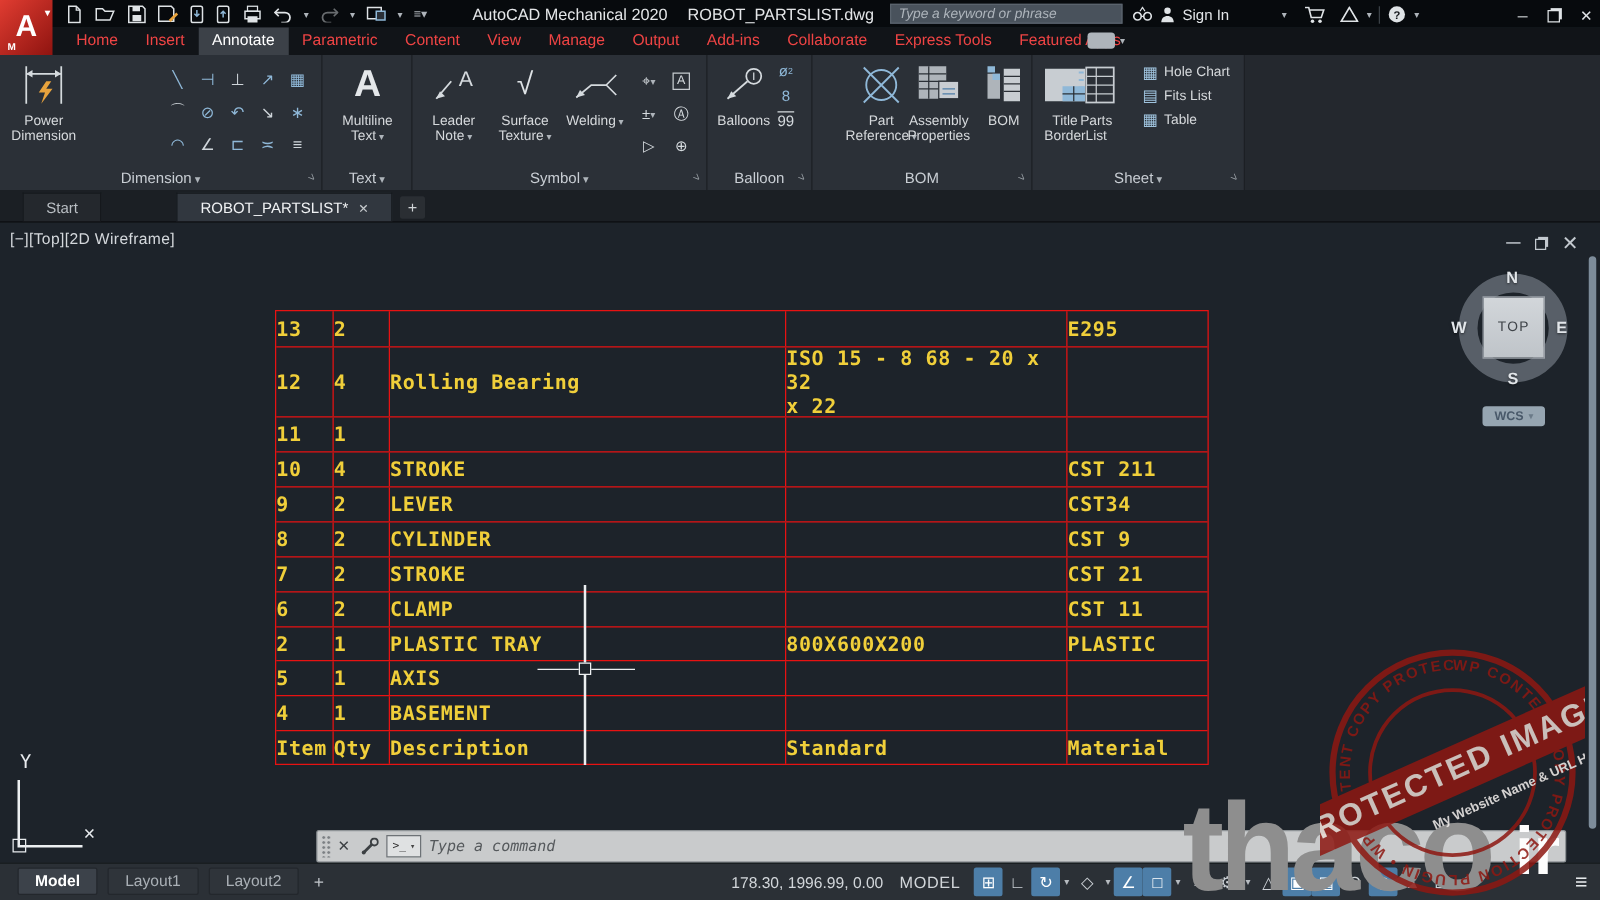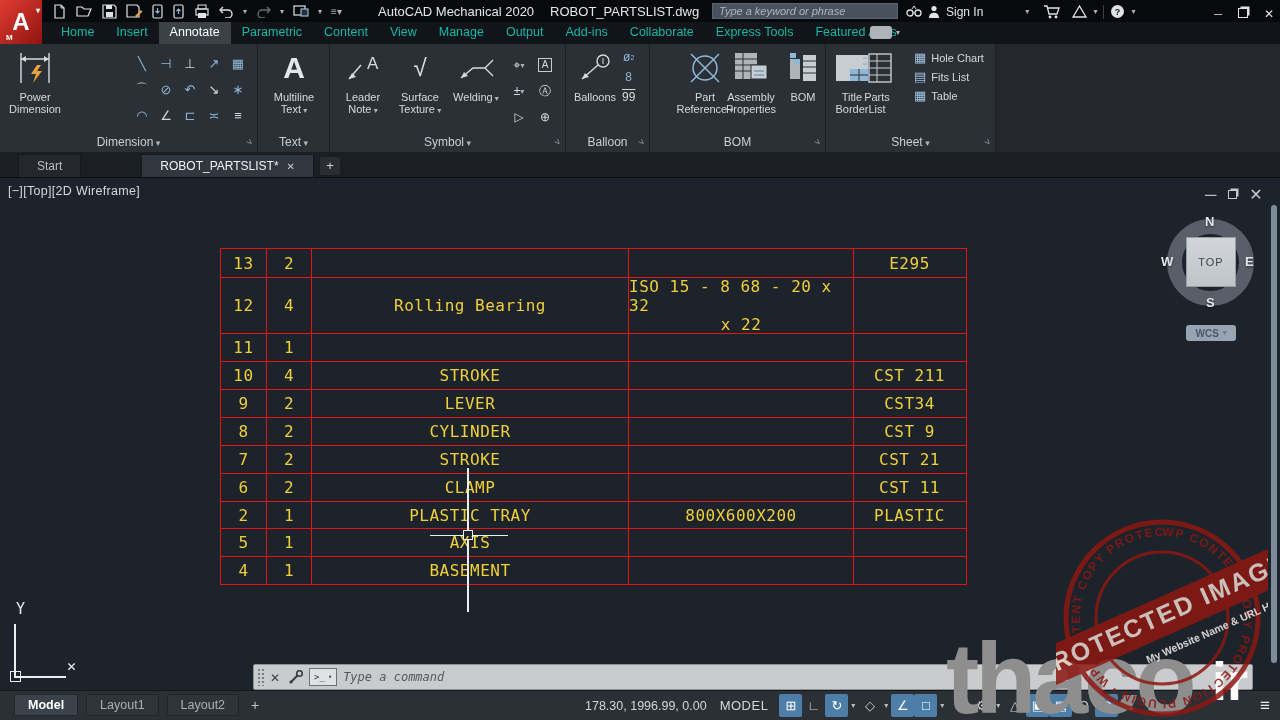--- a/index.html
+++ b/index.html
@@ -26,21 +26,21 @@
   .searchbox input::placeholder { color:#aeb5bc; font-style:italic; }
   .tb-ico { display:flex; align-items:center; gap:6px; color:#e2e5e8; font-size:12px; }
   .sep-v { width:1px; height:14px; background:#3a4046; }
   .win-btns { right:6px; top:4px; display:flex; gap:16px; align-items:center; color:#dfe3e6; }
   .wb-min::after { content:"─"; font-size:11px; }
   .wb-restore { width:10px; height:10px; border:1px solid #dfe3e6; box-shadow:2px -2px 0 -0.5px #dfe3e6; }
   .wb-close::after { content:"✕"; font-size:12px; }
 
   
   .rtabs { left:50px; top:22px; height:22px; display:flex; }
-  .rtab { padding:3px 11px; color:#14b8a6; font-size:12.5px; cursor:default; }
+  .rtab { padding:3px 11px; color:#ef4444; font-size:12.5px; cursor:default; }
   .rtab.active { background:#3c4148; color:#fff; }
   .tab-extra { display:flex; align-items:center; gap:4px; margin-left:8px; }
   .media-pill { width:22px; height:13px; background:#aeb4ba; border-radius:3px; }
 
   
   .ribbon { left:0; top:44px; width:1280px; height:108px; background:#24282e; }
   .panelwrap { left:0; top:44px; width:996px; height:108px; background:#2b3037; }
   .panel { position:absolute; top:0; height:108px; border-right:1px solid #1c1f24; }
   .panel-label { position:absolute; left:0; right:0; bottom:3px; text-align:center; color:#c9ced4; font-size:12px; }
   .panel-label.caret::after { content:" ▾"; font-size:9px; color:#aeb4ba; }
@@ -76,21 +76,21 @@
   .vc-face { left:1186px; top:237px; width:50px; height:50px; background:linear-gradient(#d2d6da,#bfc4c9); border:1px solid #989ea5; color:#3f4449; font-size:11px; display:flex; align-items:center; justify-content:center; letter-spacing:1px; }
   .vc-dir { color:#e2e6ea; font-size:13px; font-weight:bold; text-shadow:0 1px 2px #00000088; }
   .wcs-pill { left:1186px; top:325px; width:50px; height:16px; background:rgba(172,188,201,.85); border-radius:3px; color:#49596a; font-size:10px; font-weight:bold; display:flex; align-items:center; justify-content:center; gap:4px; }
   .wcs-pill::after { content:"▾"; font-size:7px; color:#6b7a88; }
   .scrollbar-v { left:1271px; top:205px; width:6px; height:458px; background:#9db0c0; opacity:.75; border-radius:3px; }
 
   
   .ptable { left:220px; top:248px; width:747px; border:1.5px solid var(--red); }
   .trow { display:flex; border-top:1px solid var(--red); }
   .trow:first-child { border-top:none; }
-  .tc { display:flex; flex-direction:column; align-items:center; justify-content:center; border-left:1px solid var(--red); color:var(--yel); font-family:"DejaVu Sans Mono", monospace; font-size:16px; letter-spacing:.5px; overflow:hidden; }
+  .tc { display:flex; flex-direction:column; justify-content:center; border-left:1px solid var(--red); color:var(--yel); font-family:"DejaVu Sans Mono", monospace; font-size:16px; letter-spacing:.5px; overflow:hidden;font-weight:bold; }
   .tc:first-child { border-left:none; }
   .c-item { width:45px; } .c-qty { width:45px; } .c-desc { width:317px; } .c-std { width:225px; } .c-mat { width:112px; }
 
   
   .xline { background:#eceff1; }
   .pickbox { left:463px; top:530px; width:10px; height:10px; border:1.5px solid #eceff1; }
   .ucs-txt { color:#e8ebee; font-family:"DejaVu Sans Mono",monospace; font-size:15px; }
 
   
   .cmdbar { left:253px; top:664px; width:1000px; height:26px; background:#c9cbcc; border:1px solid #8e9396; border-radius:2px; display:flex; align-items:center; z-index:6; }
@@ -626,20 +626,37 @@
           <div>4</div>
         </div>
         <div class="tc c-qty">
           <div>1</div>
         </div>
         <div class="tc c-desc">
           <div>BASEMENT</div>
         </div>
         <div class="tc c-std"></div>
         <div class="tc c-mat"></div>
+      </div>
+      <div class="trow" style="height: 27px;">
+        <div class="tc c-item">
+          <div>Item</div>
+        </div>
+        <div class="tc c-qty">
+          <div>Qty</div>
+        </div>
+        <div class="tc c-desc">
+          <div>Description</div>
+        </div>
+        <div class="tc c-std">
+          <div>Standard</div>
+        </div>
+        <div class="tc c-mat">
+          <div>Material</div>
+        </div>
       </div>
     </div>
 
   <div class="abs xline" style="left:467px;top:468px;width:1.5px;height:62px;"></div>
   <div class="abs xline" style="left:467px;top:540px;width:1.5px;height:72px;"></div>
   <div class="abs xline" style="left:430px;top:534.5px;width:33px;height:1.5px;"></div>
   <div class="abs xline" style="left:473px;top:534.5px;width:35px;height:1.5px;"></div>
   <div class="abs pickbox"></div>
 
   <div class="abs xline" style="left:14px;top:624px;width:1.5px;height:52px;"></div>

